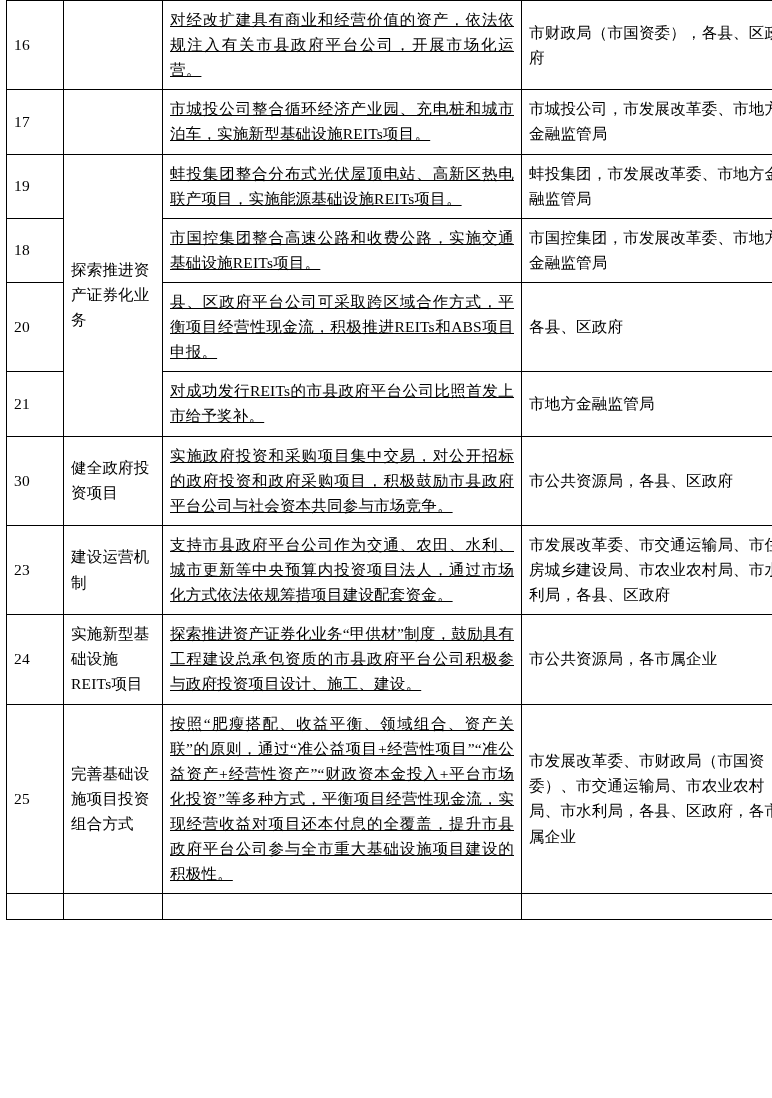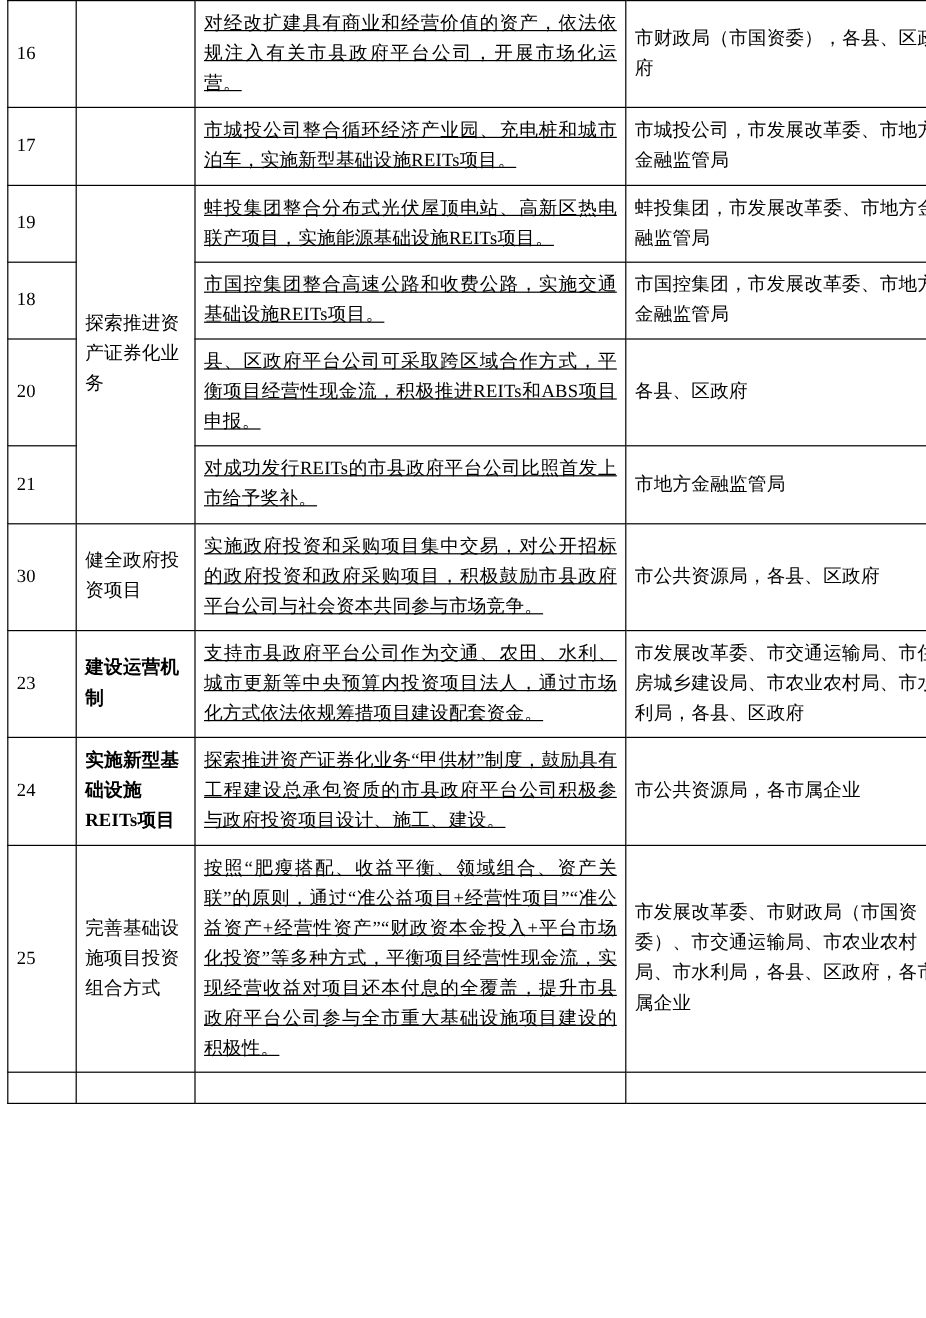--- a/index.html
+++ b/index.html
@@ -49,21 +49,21 @@
     text-align: justify;
     text-justify: inter-ideograph;
     vertical-align: middle;
     text-decoration: underline;
   }
   td.col-org {
     width: 262px;
     text-align: left;
     vertical-align: middle;
   }
-  td.v-top { vertical-align: top; font-weight: bold; }
+  td.v-top { vertical-align: top; }
   .cut-row td {
     border-bottom: none;
     height: 12px;
     padding: 0;
   }
 </style>
 </head>
 <body>
 
 <div class="page">

